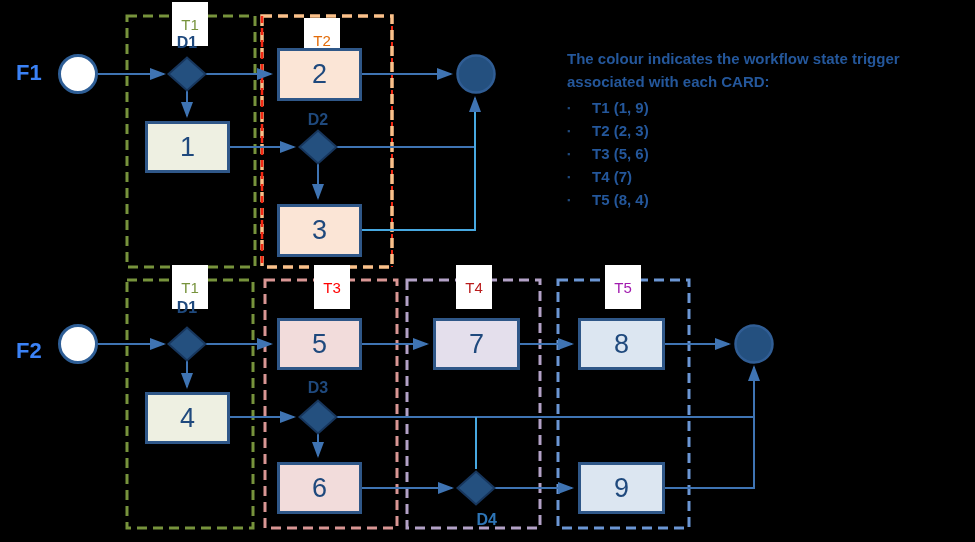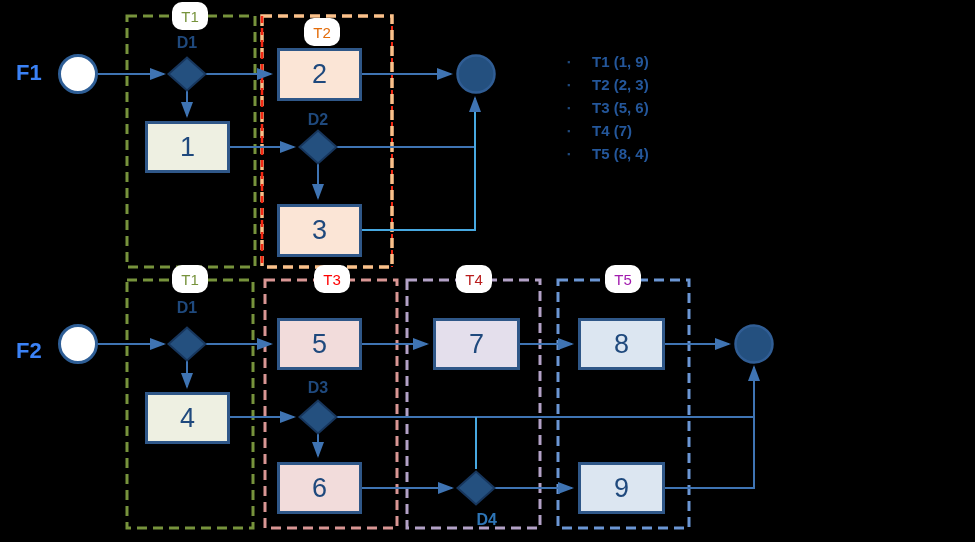--- a/index.html
+++ b/index.html
@@ -14,21 +14,21 @@
     font-size:27px;color:#1f497d;
   }
   .fill-t1{background:#eef0e2}
   .fill-t2{background:#fbe5d6}
   .fill-t3{background:#f2dcdb}
   .fill-t4{background:#e4dfec}
   .fill-t5{background:#dce6f1}
   .chip{
     position:absolute;box-sizing:border-box;background:#ffffff;
     display:flex;align-items:center;justify-content:center;
-    width:36px;height:28px;font-size:15px;border-radius:10px;
+    width:36px;height:44px;font-size:15px;
   }
   .chip-c-t1{color:#77933c}
   .chip-c-t2{color:#e36c0a}
   .chip-c-t3{color:#ff0000}
   .chip-c-t4{color:#b91c1c}
   .chip-c-t5{color:#a21caf}
   .dlabel{
     position:absolute;width:40px;text-align:center;
     font-size:16px;font-weight:bold;color:#1f497d;
   }
@@ -122,20 +122,21 @@
   <div class="card fill-t2" style="left:277px;top:48px;width:85px;height:53px">2</div>
   <div class="card fill-t2" style="left:277px;top:204px;width:85px;height:53px">3</div>
   <div class="card fill-t1" style="left:145px;top:392px;width:85px;height:52px">4</div>
   <div class="card fill-t3" style="left:277px;top:318px;width:85px;height:52px">5</div>
   <div class="card fill-t3" style="left:277px;top:462px;width:85px;height:52px">6</div>
   <div class="card fill-t4" style="left:433px;top:318px;width:87px;height:52px">7</div>
   <div class="card fill-t5" style="left:578px;top:318px;width:87px;height:52px">8</div>
   <div class="card fill-t5" style="left:578px;top:462px;width:87px;height:52px">9</div>
 
   <div class="legend">
+    <div class="legend-title">The colour indicates the workflow state trigger associated with each CARD:</div>
     <div class="legend-items">
       <div class="legend-item">
         <span class="bullet">▪</span>
         <span class="legend-item-label">T1 (1, 9)</span>
       </div>
       <div class="legend-item">
         <span class="bullet">▪</span>
         <span class="legend-item-label">T2 (2, 3)</span>
       </div>
       <div class="legend-item">

